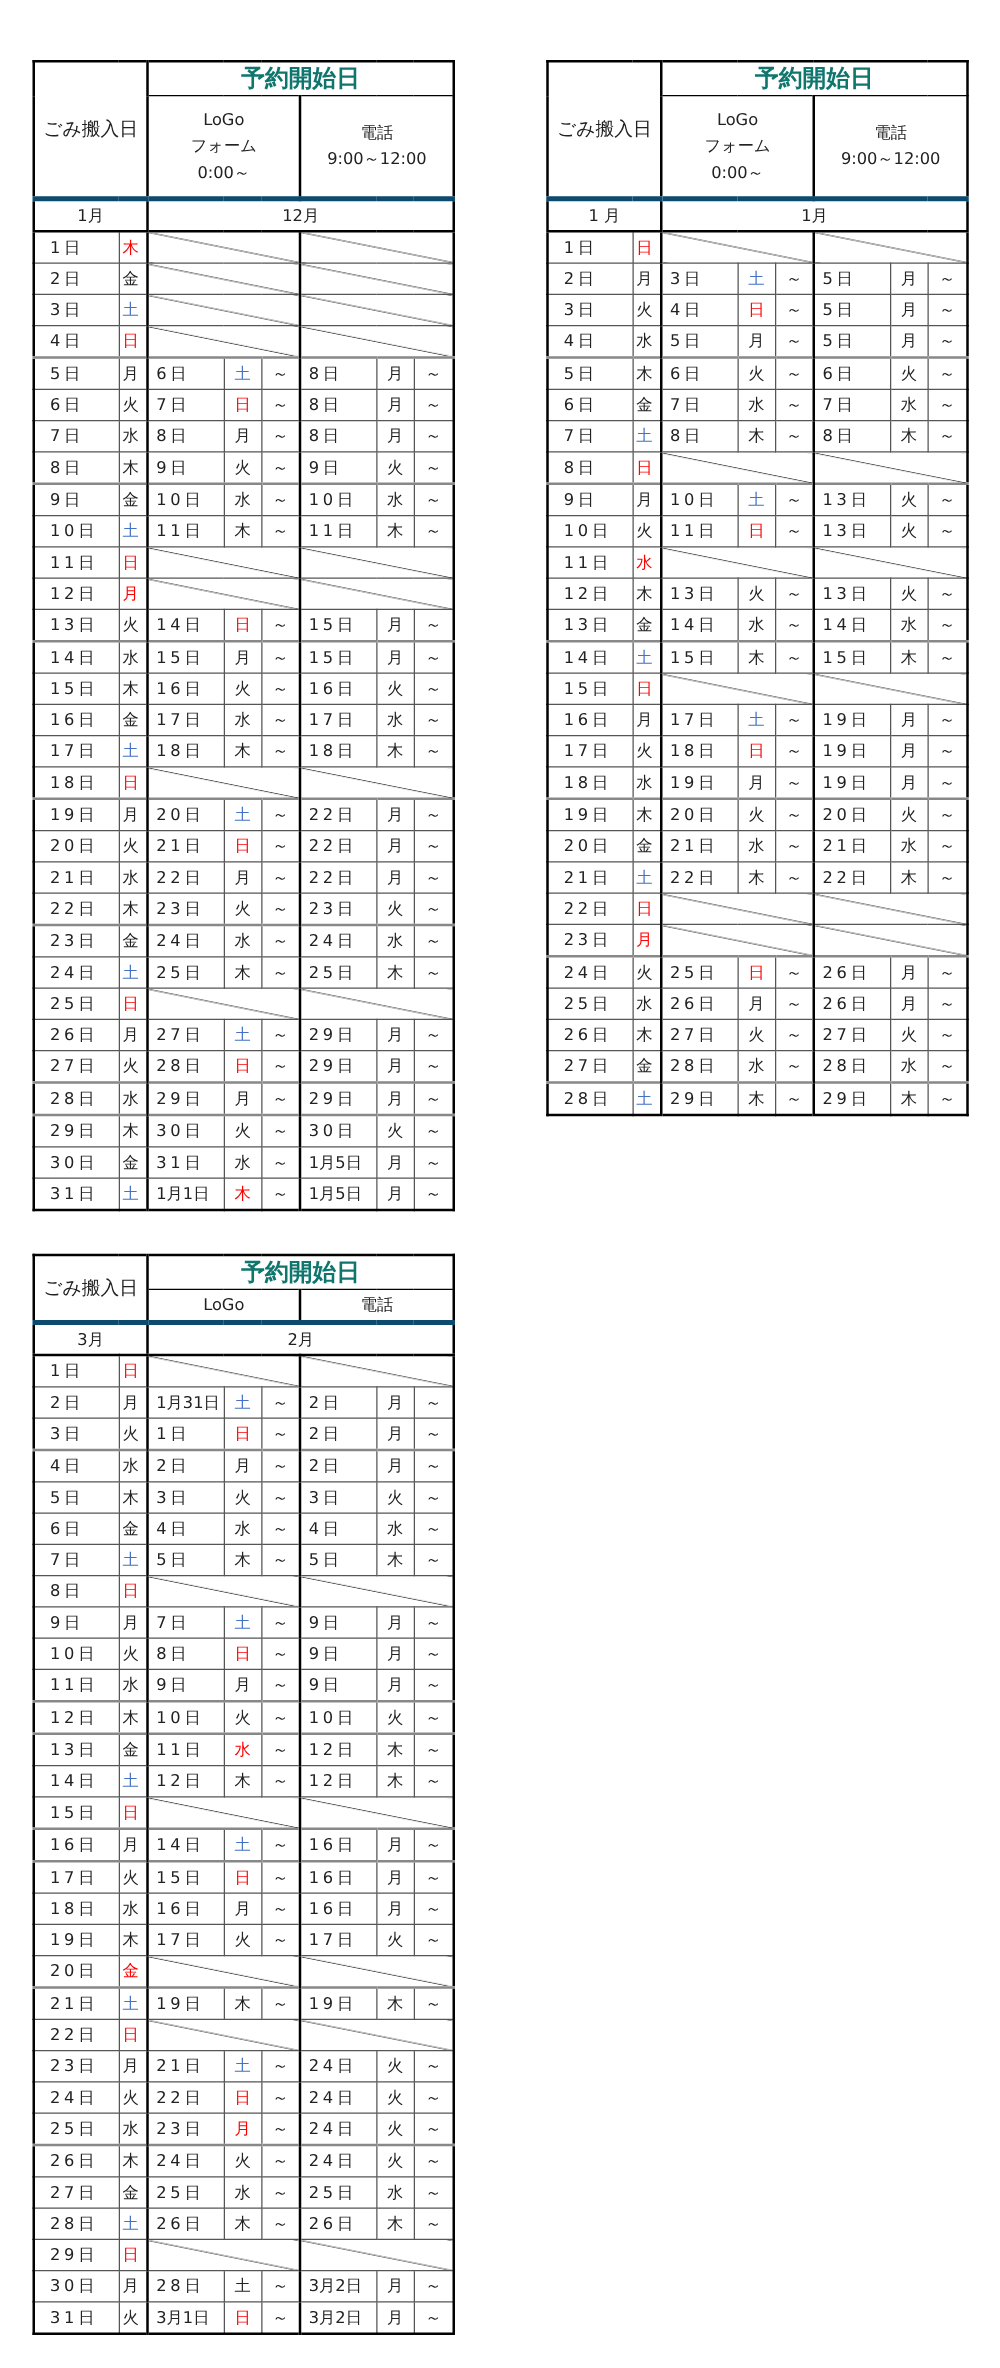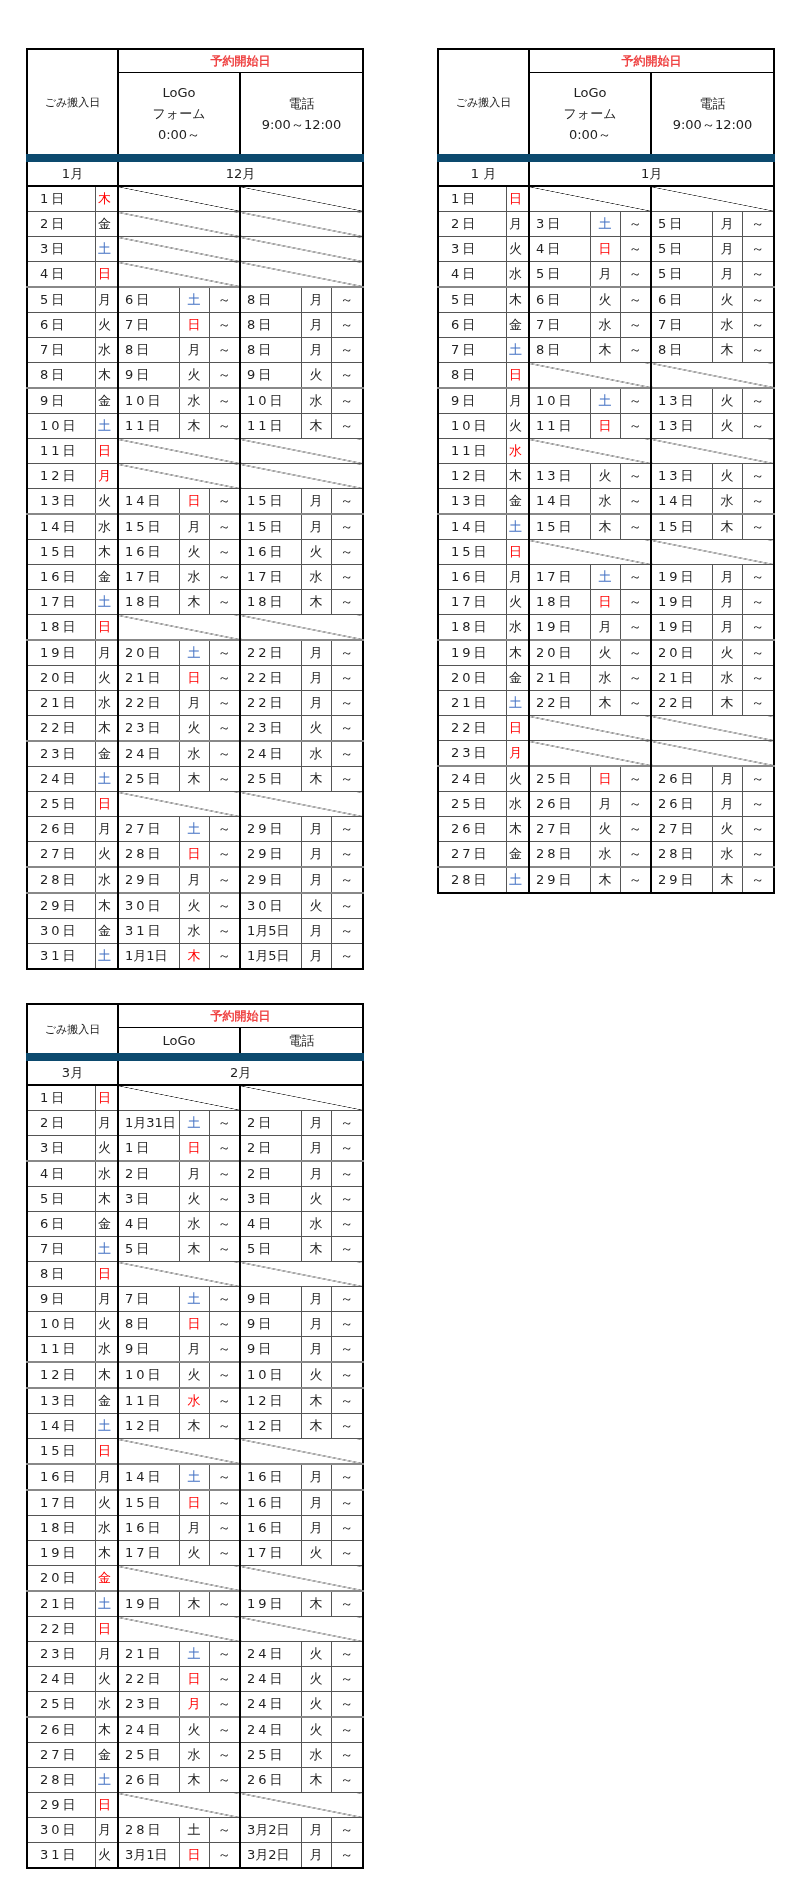--- a/index.html
+++ b/index.html
@@ -1,22 +1,22 @@
 <!DOCTYPE html>
 <html><head>
 <meta charset="utf-8">
 <style>
   html,body{margin:0;padding:0;background:#fff;}
   body{width:800px;height:1894px;position:relative;font-family:"DejaVu Sans","Liberation Sans",sans-serif;color:#222;}
   .tbl{position:absolute;border-collapse:collapse;table-layout:fixed;border:2px solid #000;background:#fff;}
   .tbl td{border:1px solid #555;padding:0;height:24px;font-size:13px;text-align:center;vertical-align:middle;overflow:hidden;white-space:nowrap;position:relative;}
-  .tbl .hdr-title{color:#ef4444;font-weight:bold;font-size:12px;height:22px;border-bottom:1px solid #000;}
-  .tbl .hdr-label{font-size:11px;}
+  .tbl .hdr-title{color:#0f766e;font-weight:bold;font-size:19px;height:22px;border-bottom:1px solid #000;}
+  .tbl .hdr-label{font-size:15px;}
   .tbl .sub{font-size:13px;line-height:21px;}
-  .tbl .month{height:23px;border-top:8px solid #0c4a6e;border-bottom:2px solid #000;}
+  .tbl .month{height:23px;border-top:4px solid #0c4a6e;border-bottom:2px solid #000;}
   .tbl .vthick{border-left:2px solid #000;}
   .tbl .d{text-align:left;padding-left:12px;letter-spacing:3px;}
   .tbl .w{text-align:right;padding-right:6px;}
   .tbl .ld{text-align:left;padding-left:6px;letter-spacing:3px;}
   .tbl .lw{text-align:center;}
   .tbl .tl{text-align:center;}
   .red{color:#ff0000;}
   .blue{color:#4472c4;}
   .slash{background:linear-gradient(to top right, transparent calc(50% - 0.6px), #333 50%, transparent calc(50% + 0.6px));}
   .sep td{border-top:2px solid #888;}

